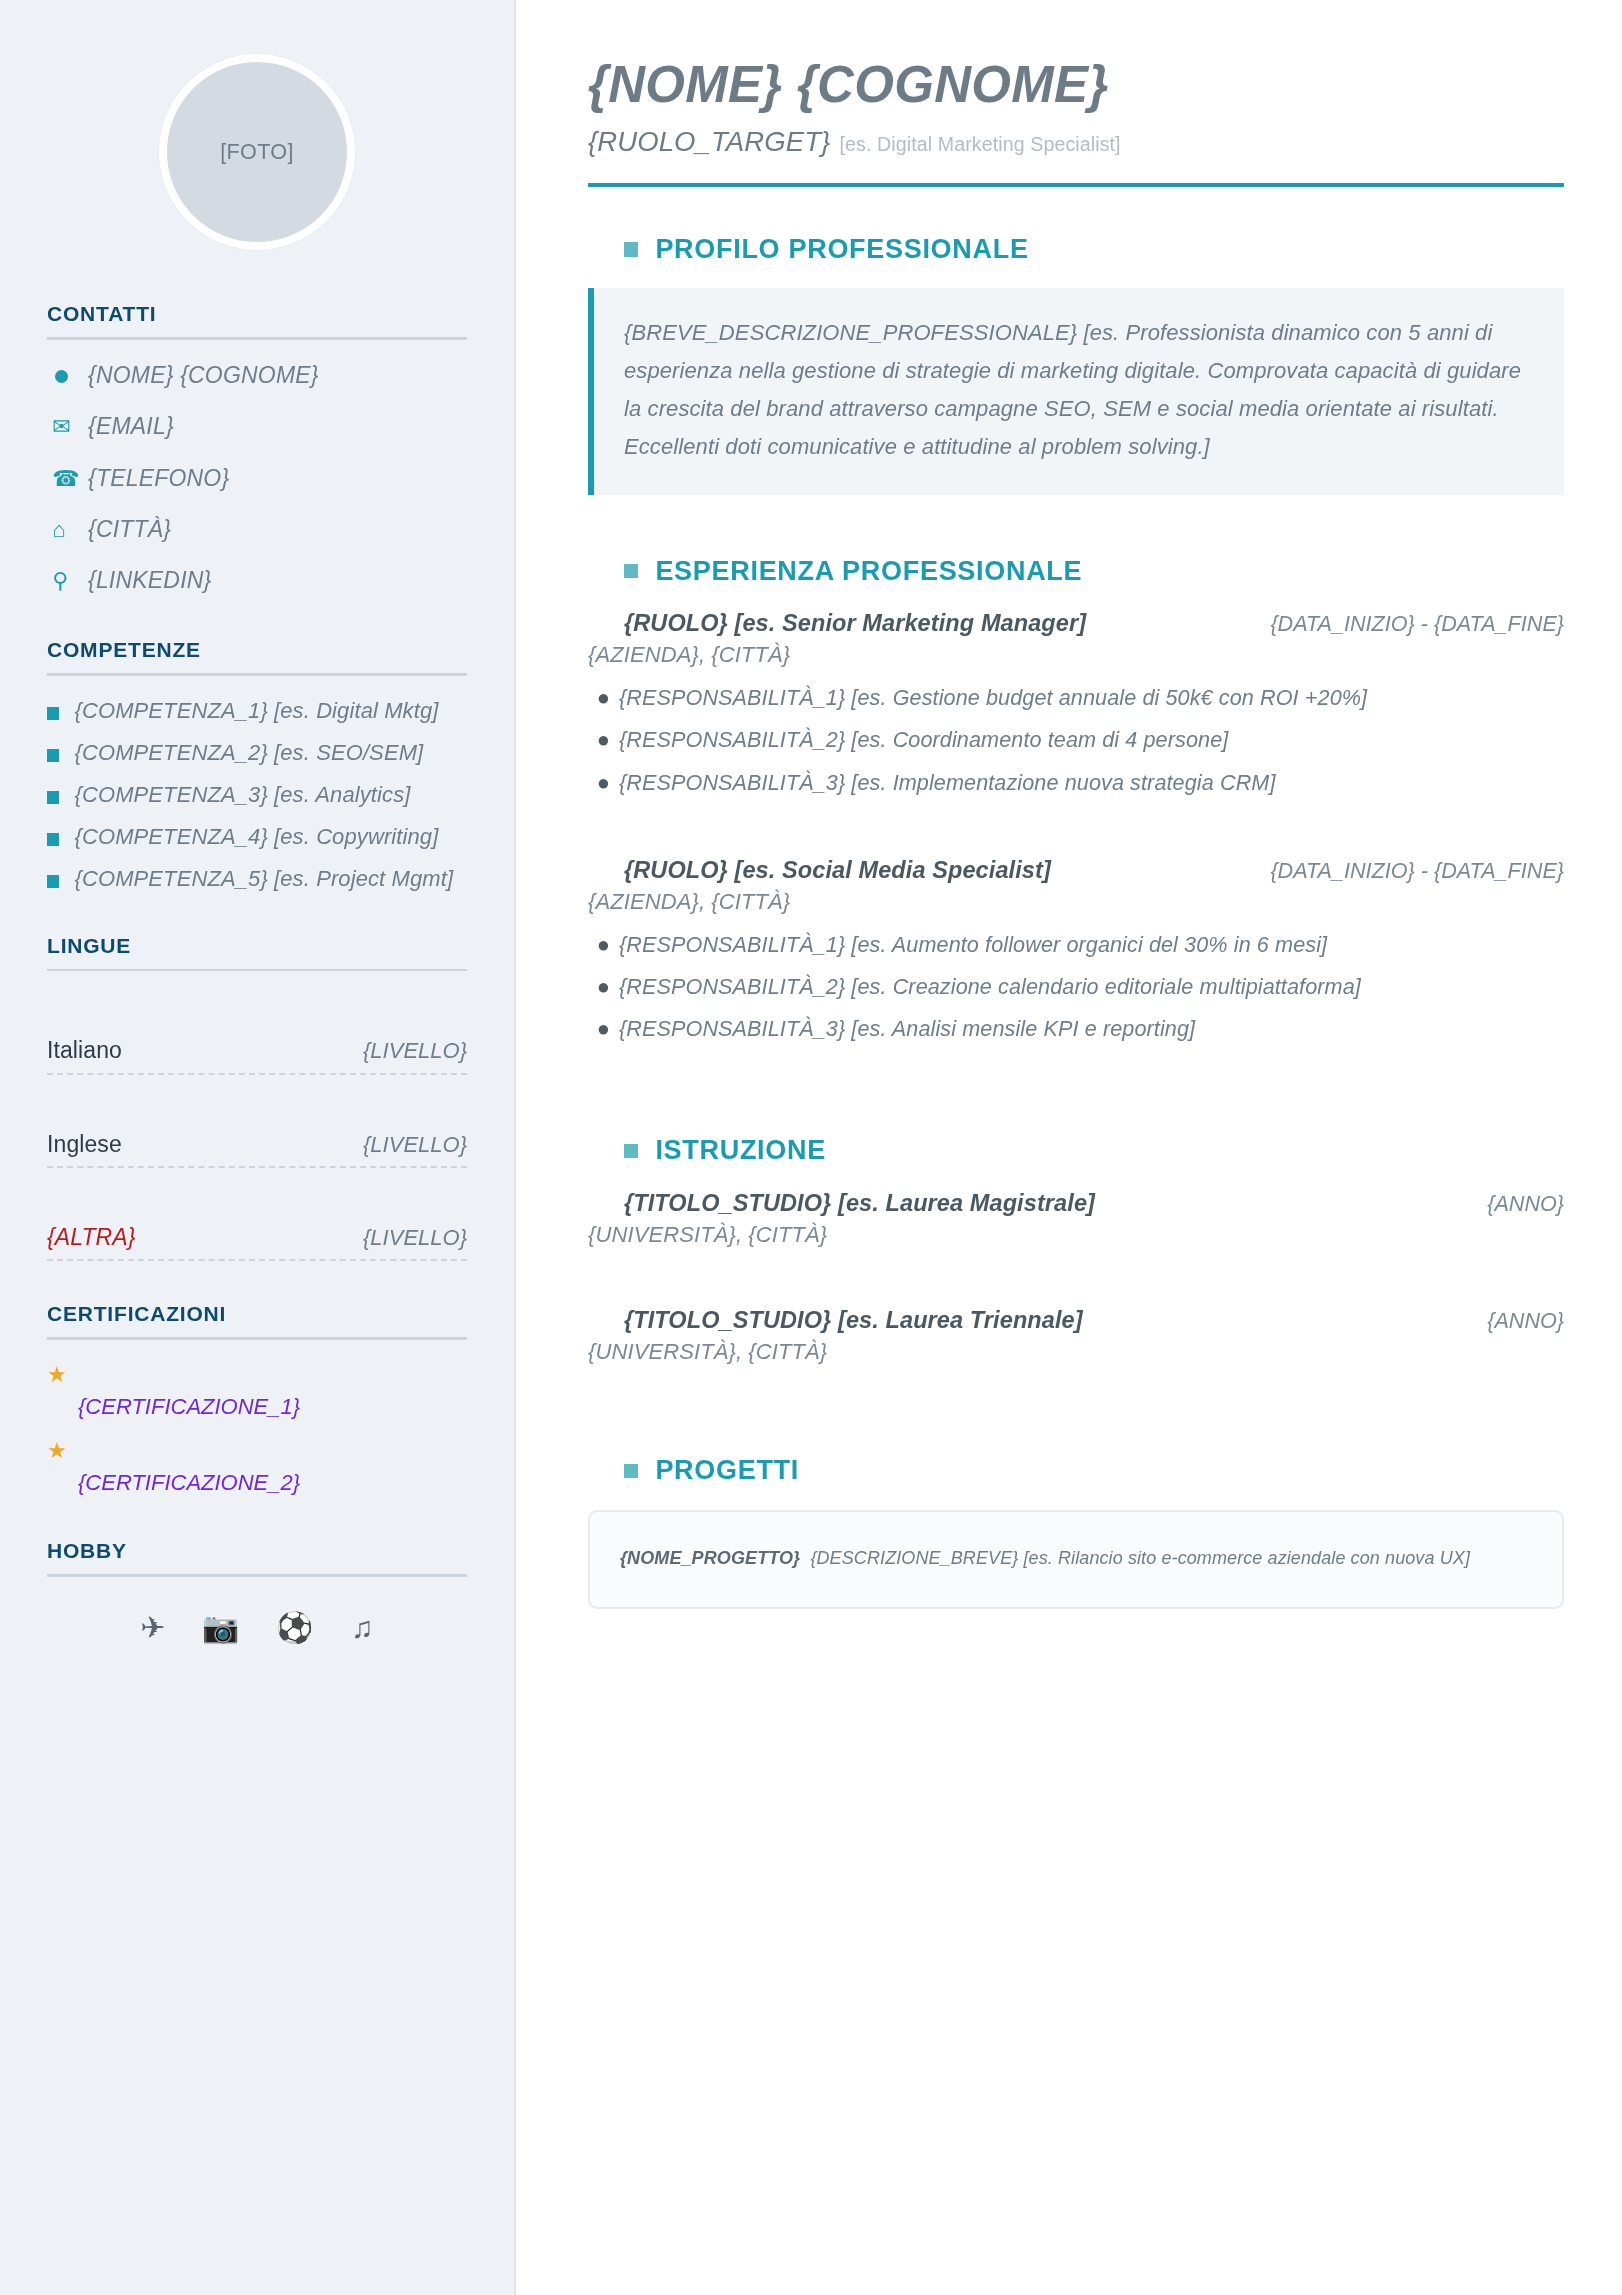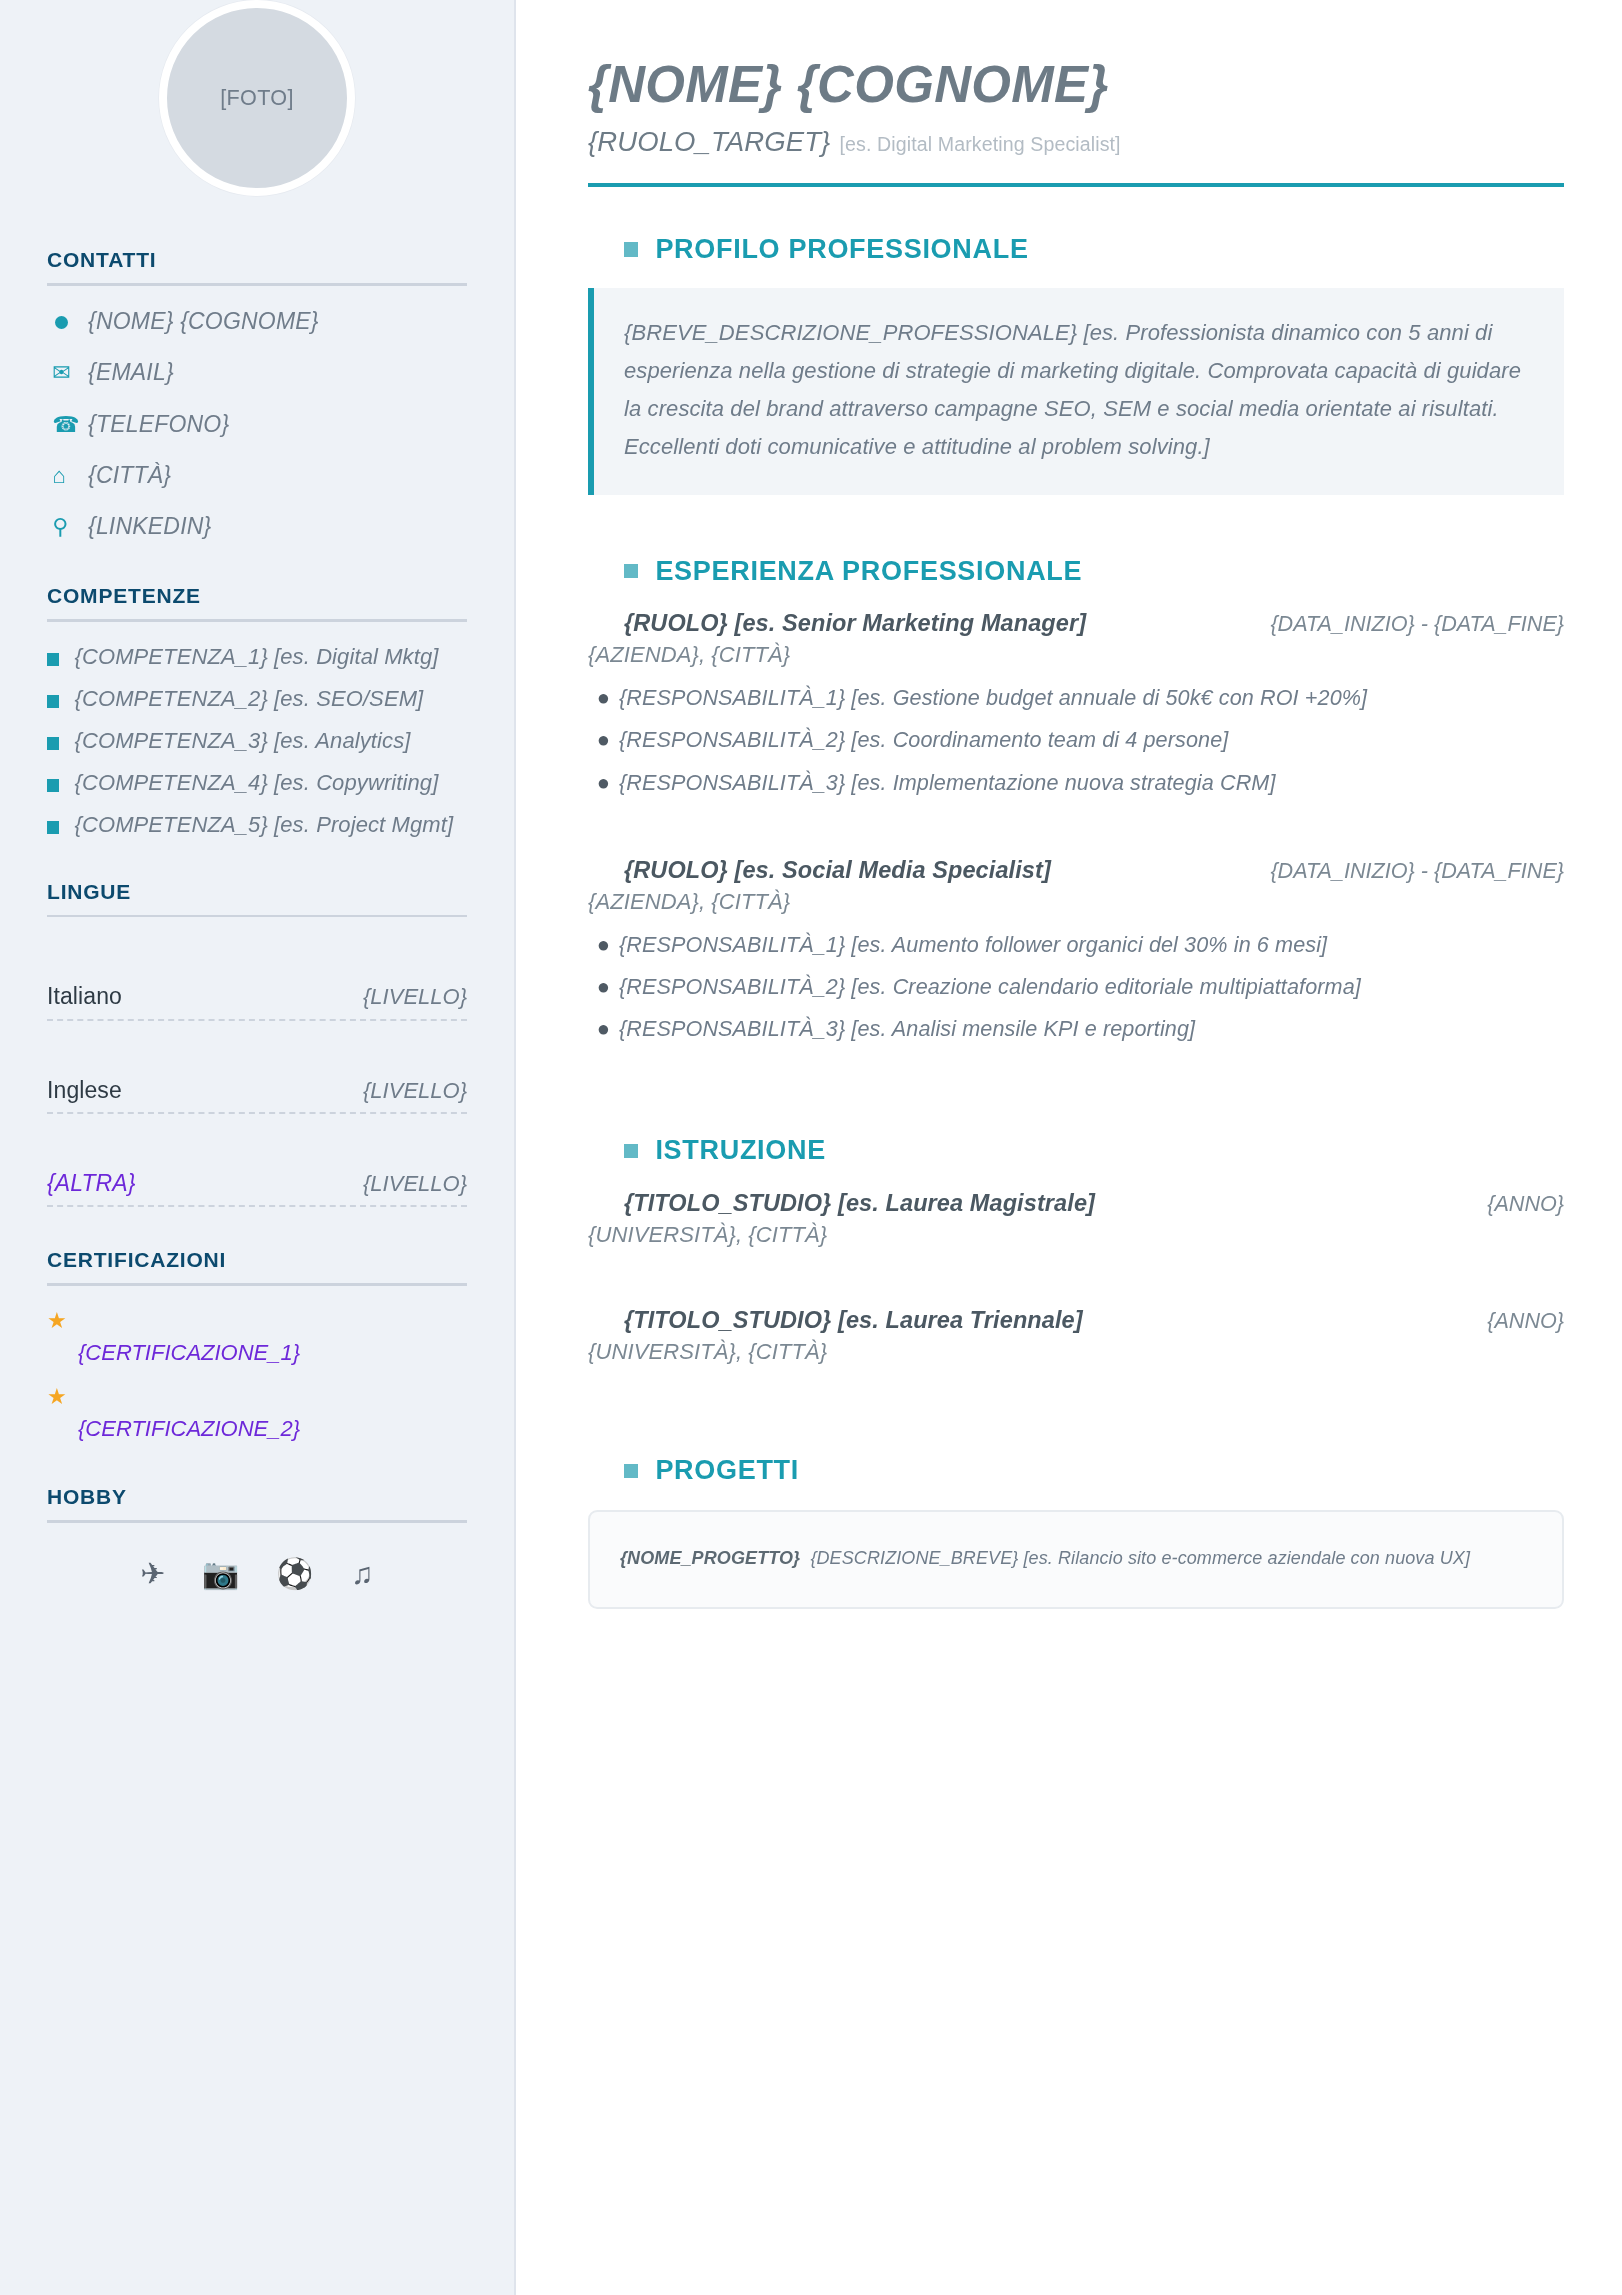--- a/index.html
+++ b/index.html
@@ -24,20 +24,21 @@
     width: 516px;
     flex: 0 0 516px;
     background: #eef2f7;
     border-right: 2px solid #dfe4ec;
     padding: 0 47px 39px 47px;
   }
 
   .photo-wrap {
     display: flex;
     justify-content: center;
+    padding-top: 54px;
     padding-bottom: 52px;
   }
   .photo-circle {
     width: 196px;
     height: 196px;
     border-radius: 50%;
     background: #d4dae1;
     border: 8.5px solid #ffffff;
     display: flex;
     align-items: center;
@@ -132,21 +133,21 @@
     padding: 2.6px 0 8.5px 0;
     margin-bottom: 9.2px;
   }
   .lang-name {
     font-size: 23px;
     color: #2e3a44;
     letter-spacing: 0.1px;
   }
   .lang-name.placeholder {
     font-style: italic;
-    color: #6d28d9;
+    color: #b91c1c;
     text-align: center;
   }
   .lang-level {
     font-size: 22px;
     font-style: italic;
     color: #6f7c8a;
     margin-top: 45px;
   }
 
   

